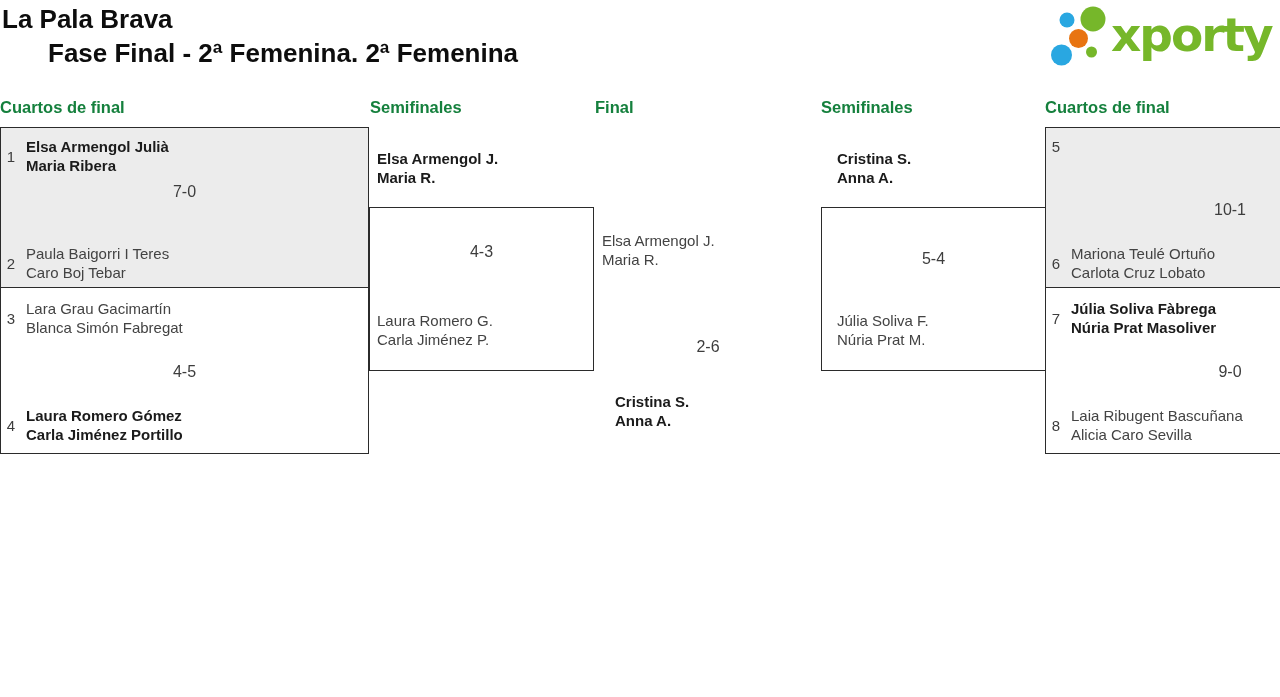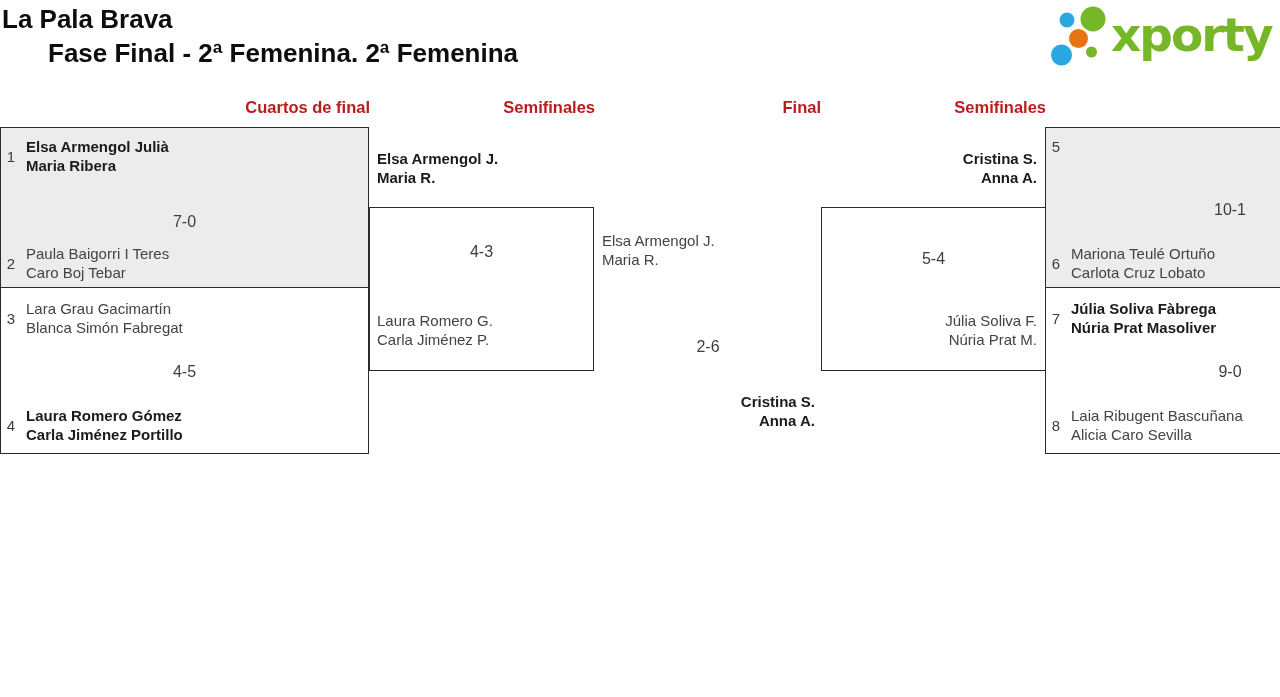--- a/index.html
+++ b/index.html
@@ -7,33 +7,33 @@
     position:relative;width:1280px;height:697px;background:#ffffff;
     overflow:hidden;font-family:"Liberation Sans",sans-serif;color:#1b1b1b;
   }
   .abs{position:absolute;}
   
   .title{left:2px;top:3px;font-size:26px;line-height:33px;font-weight:700;color:#0d0d0d;}
   .subtitle{left:2px;top:37px;font-size:26px;line-height:33px;font-weight:700;color:#0d0d0d;margin-left:46px;}
   .logo{left:1048px;top:4px;}
   
   .col-head{
-    top:96px;height:22px;text-align:right;font-size:16.5px;line-height:22px;
-    font-weight:700;color:#b91c1c;
+    top:96px;height:22px;text-align:left;font-size:16.5px;line-height:22px;
+    font-weight:700;color:#15803d;
   }
   
   .box{border:1px solid #2b2b2b;background:#ffffff;box-sizing:border-box;}
   .box.gray{background:#ececec;}
   
   .team{display:flex;gap:6px;font-size:15px;line-height:19px;color:#434343;}
   .team .seed{width:18px;text-align:center;align-self:center;color:#3d3d3d;font-size:15px;}
   .team .names span{display:block;white-space:nowrap;}
   .team.winner{color:#1b1b1b;}
   .team.winner .names{font-weight:700;}
-  .team.right-al{text-align:right;display:block;}
+  .team.right-al{display:block;}
   
   .score{text-align:center;font-size:16px;line-height:19px;color:#3d3d3d;}
 </style>
 </head>
 <body>
 
 <div class="page">
 
   <div class="abs title">La Pala Brava</div>
   <div class="abs subtitle">Fase Final - 2ª Femenina. 2ª Femenina</div>
@@ -60,21 +60,21 @@
   <div class="abs box gray" style="left:1045px;top:127px;width:370px;height:161px;"></div>
   <div class="abs box" style="left:1045px;top:287px;width:370px;height:167px;"></div>
 
   <div class="abs team winner" style="left:2px;top:137px;">
     <span class="seed">1</span>
     <span class="names">
         <span>Elsa Armengol Julià</span>
         <span>Maria Ribera</span>
       </span>
   </div>
-  <div class="abs score" style="left:0;top:212px;width:369px;">7-0</div>
+  <div class="abs score" style="left:0;top:182px;width:369px;">7-0</div>
   <div class="abs team" style="left:2px;top:244px;">
     <span class="seed">2</span>
     <span class="names">
         <span>Paula Baigorri I Teres</span>
         <span>Caro Boj Tebar</span>
       </span>
   </div>
 
   <div class="abs team" style="left:2px;top:299px;">
     <span class="seed">3</span>

